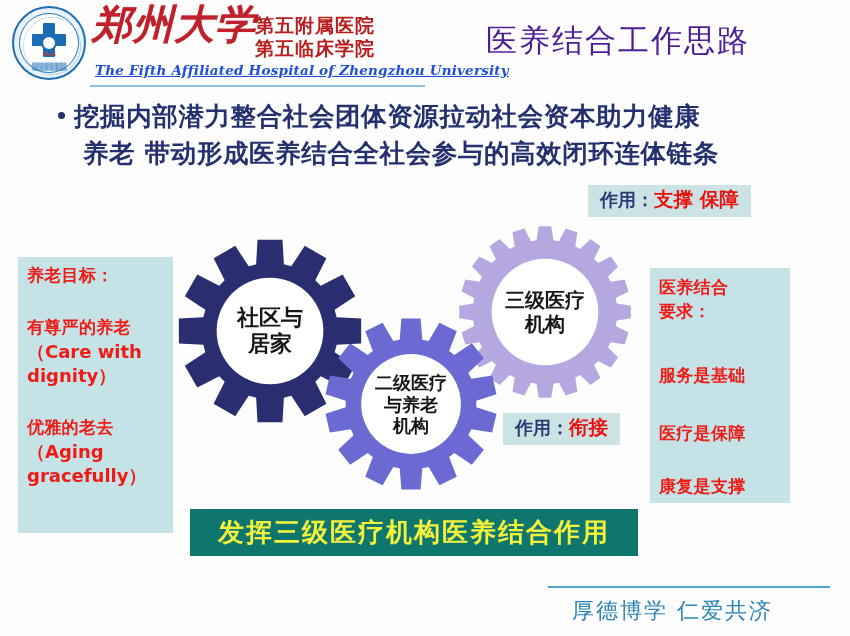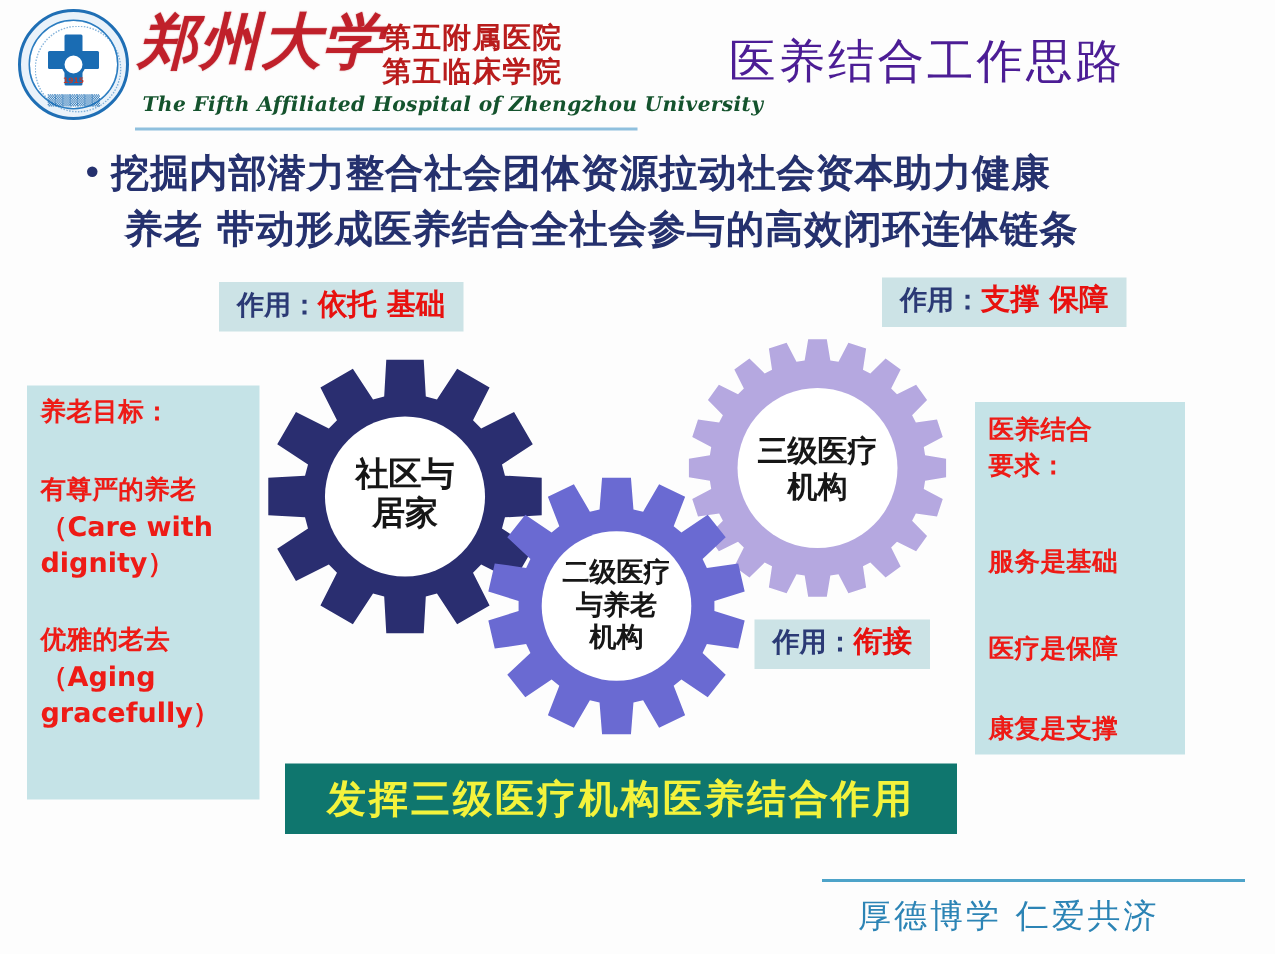--- a/index.html
+++ b/index.html
@@ -48,37 +48,37 @@
     position:absolute;left:50%;bottom:7px;transform:translateX(-50%);
     font-size:7px;color:#1a6cb3;letter-spacing:-.5px;white-space:nowrap;
   }
   .logo-year{
     position:absolute;left:50%;top:62%;transform:translateX(-50%);
     font-size:5px;color:#c0392b;font-weight:bold;
   }
 
   .brand-cn{
     position:absolute;left:92px;top:8px;
-    font-family:Liberation Serif, serif;
+    font-family:Liberation Mono, monospace;
     font-size:40px;font-weight:bold;font-style:italic;
     color:#c0202a;letter-spacing:1px;line-height:1;
     text-shadow:0 0 1px rgba(160,20,28,.6);
   }
   .brand-sub{
     position:absolute;left:255px;top:14px;line-height:1.22;
   }
   .brand-sub div{
     font-size:19px;color:#b91c1c;font-weight:bold;letter-spacing:1px;
     font-family:"DejaVu Sans","Liberation Sans",sans-serif;
   }
   .brand-en{
     position:absolute;left:95px;top:62px;
     font-family:"DejaVu Serif","Liberation Serif",serif;
     font-size:13.5px;font-weight:bold;font-style:italic;
-    color:#14532d;letter-spacing:.2px;white-space:nowrap;
+    color:#1d4ed8;letter-spacing:.2px;white-space:nowrap;text-decoration:underline;
   }
   .header-rule{
     position:absolute;left:90px;top:85px;width:335px;height:2px;background:#8fc0de;
   }
 
   .slide-title{
     position:absolute;left:486px;top:20px;
     font-size:31px;font-weight:normal;color:#4c1d95;letter-spacing:2px;
     white-space:nowrap;
   }
@@ -180,23 +180,20 @@
 
   <div class="bullet-block">
     <div class="bullet-line">
       <span class="bullet-dot"></span><span>挖掘内部潜力整合社会团体资源拉动社会资本助力健康</span>
     </div>
     <div class="bullet-line bullet-indent">
       <span>养老  带动形成医养结合全社会参与的高效闭环连体链条</span>
     </div>
   </div>
 
-  <div class="role-box" id="role-top-left">
-    <span class="rl">作用：</span><span class="rv">依托   基础</span>
-  </div>
 
   <div class="role-box" id="role-top-right">
     <span class="rl">作用：</span><span class="rv">支撑 保障</span>
   </div>
 
   <div class="role-box" id="role-mid">
     <span class="rl">作用：</span><span class="rv">衔接</span>
   </div>
 
   <div class="side-panel" id="panel-left">

